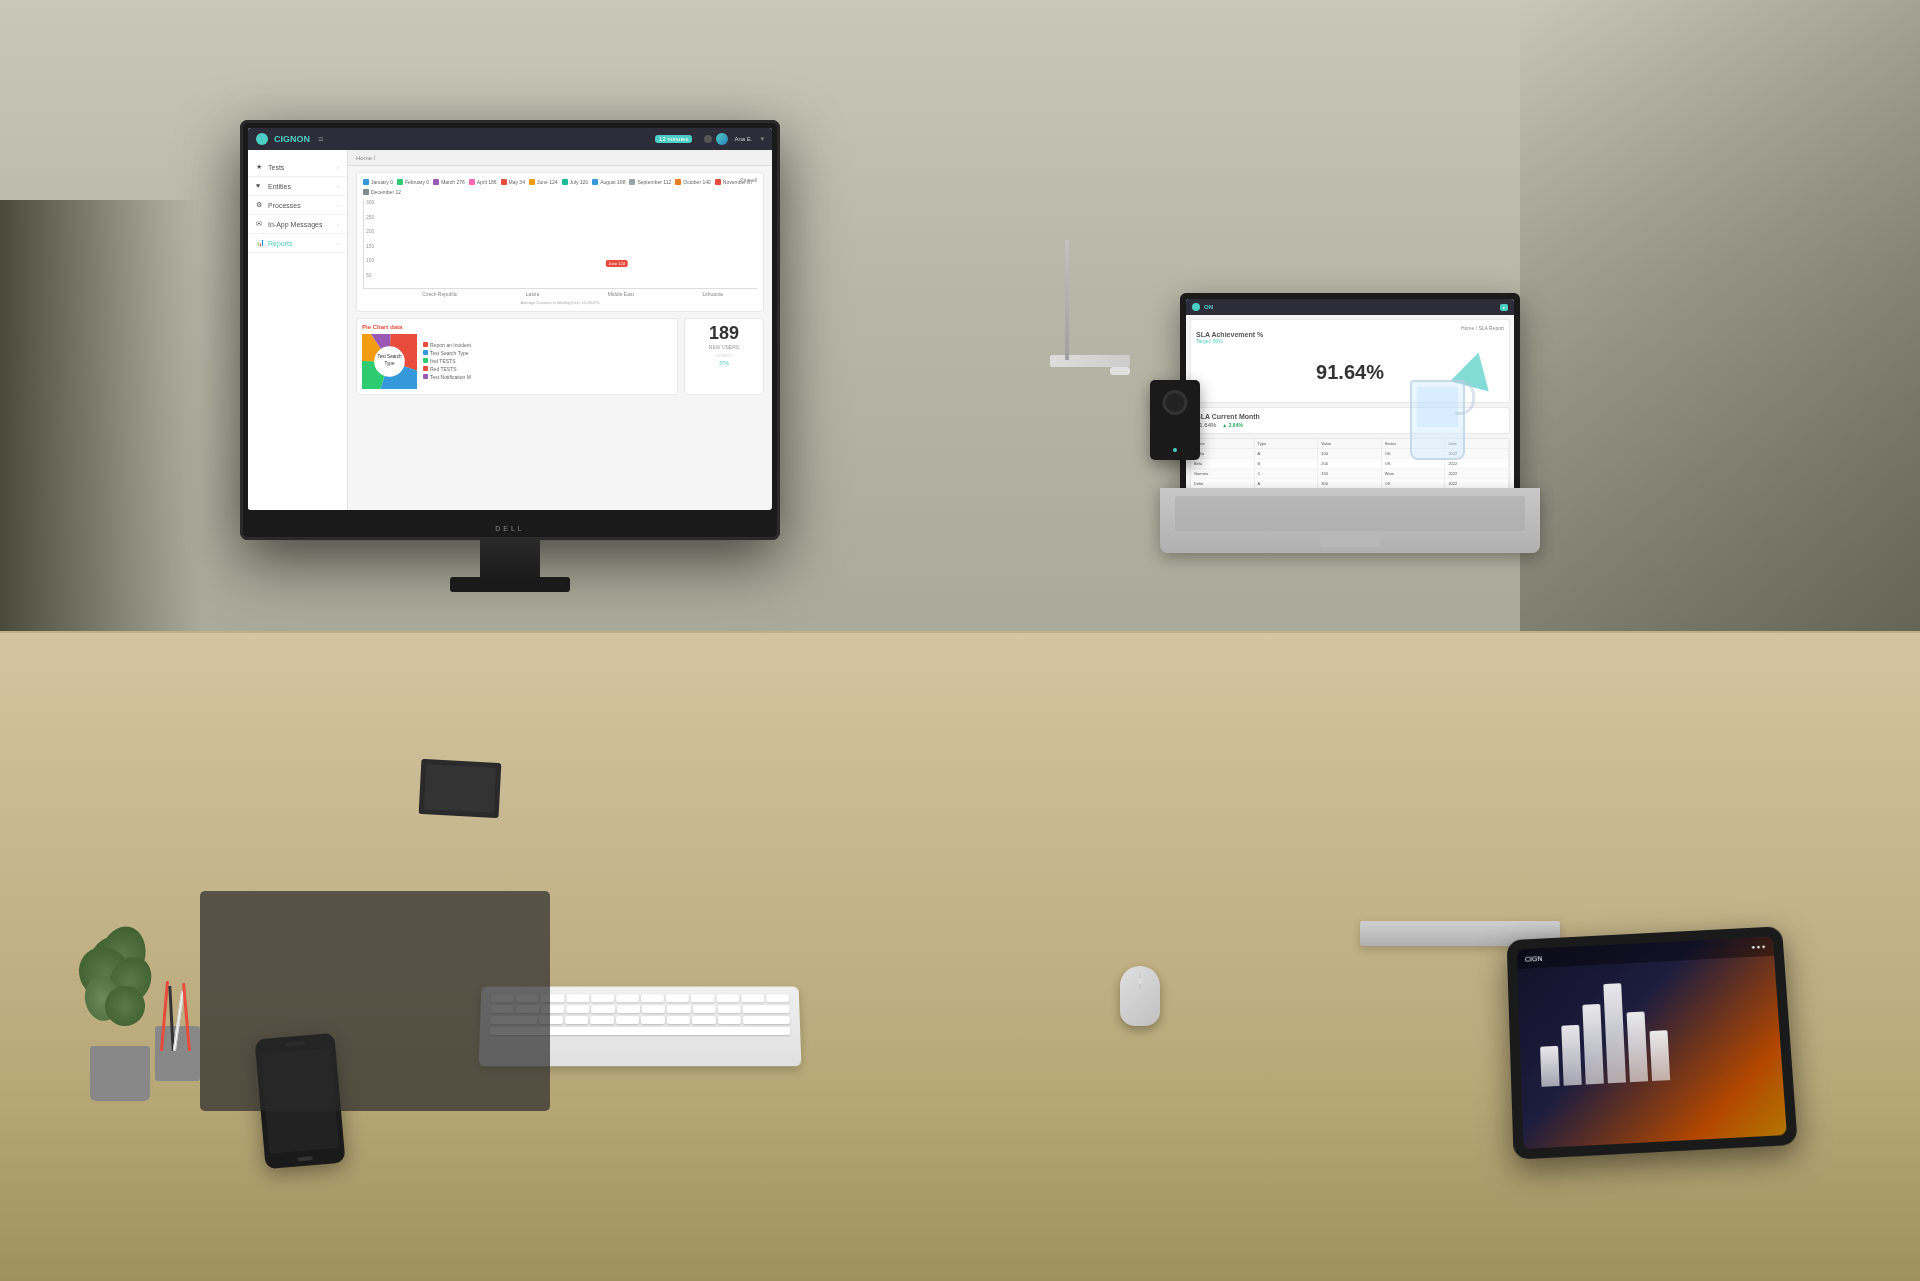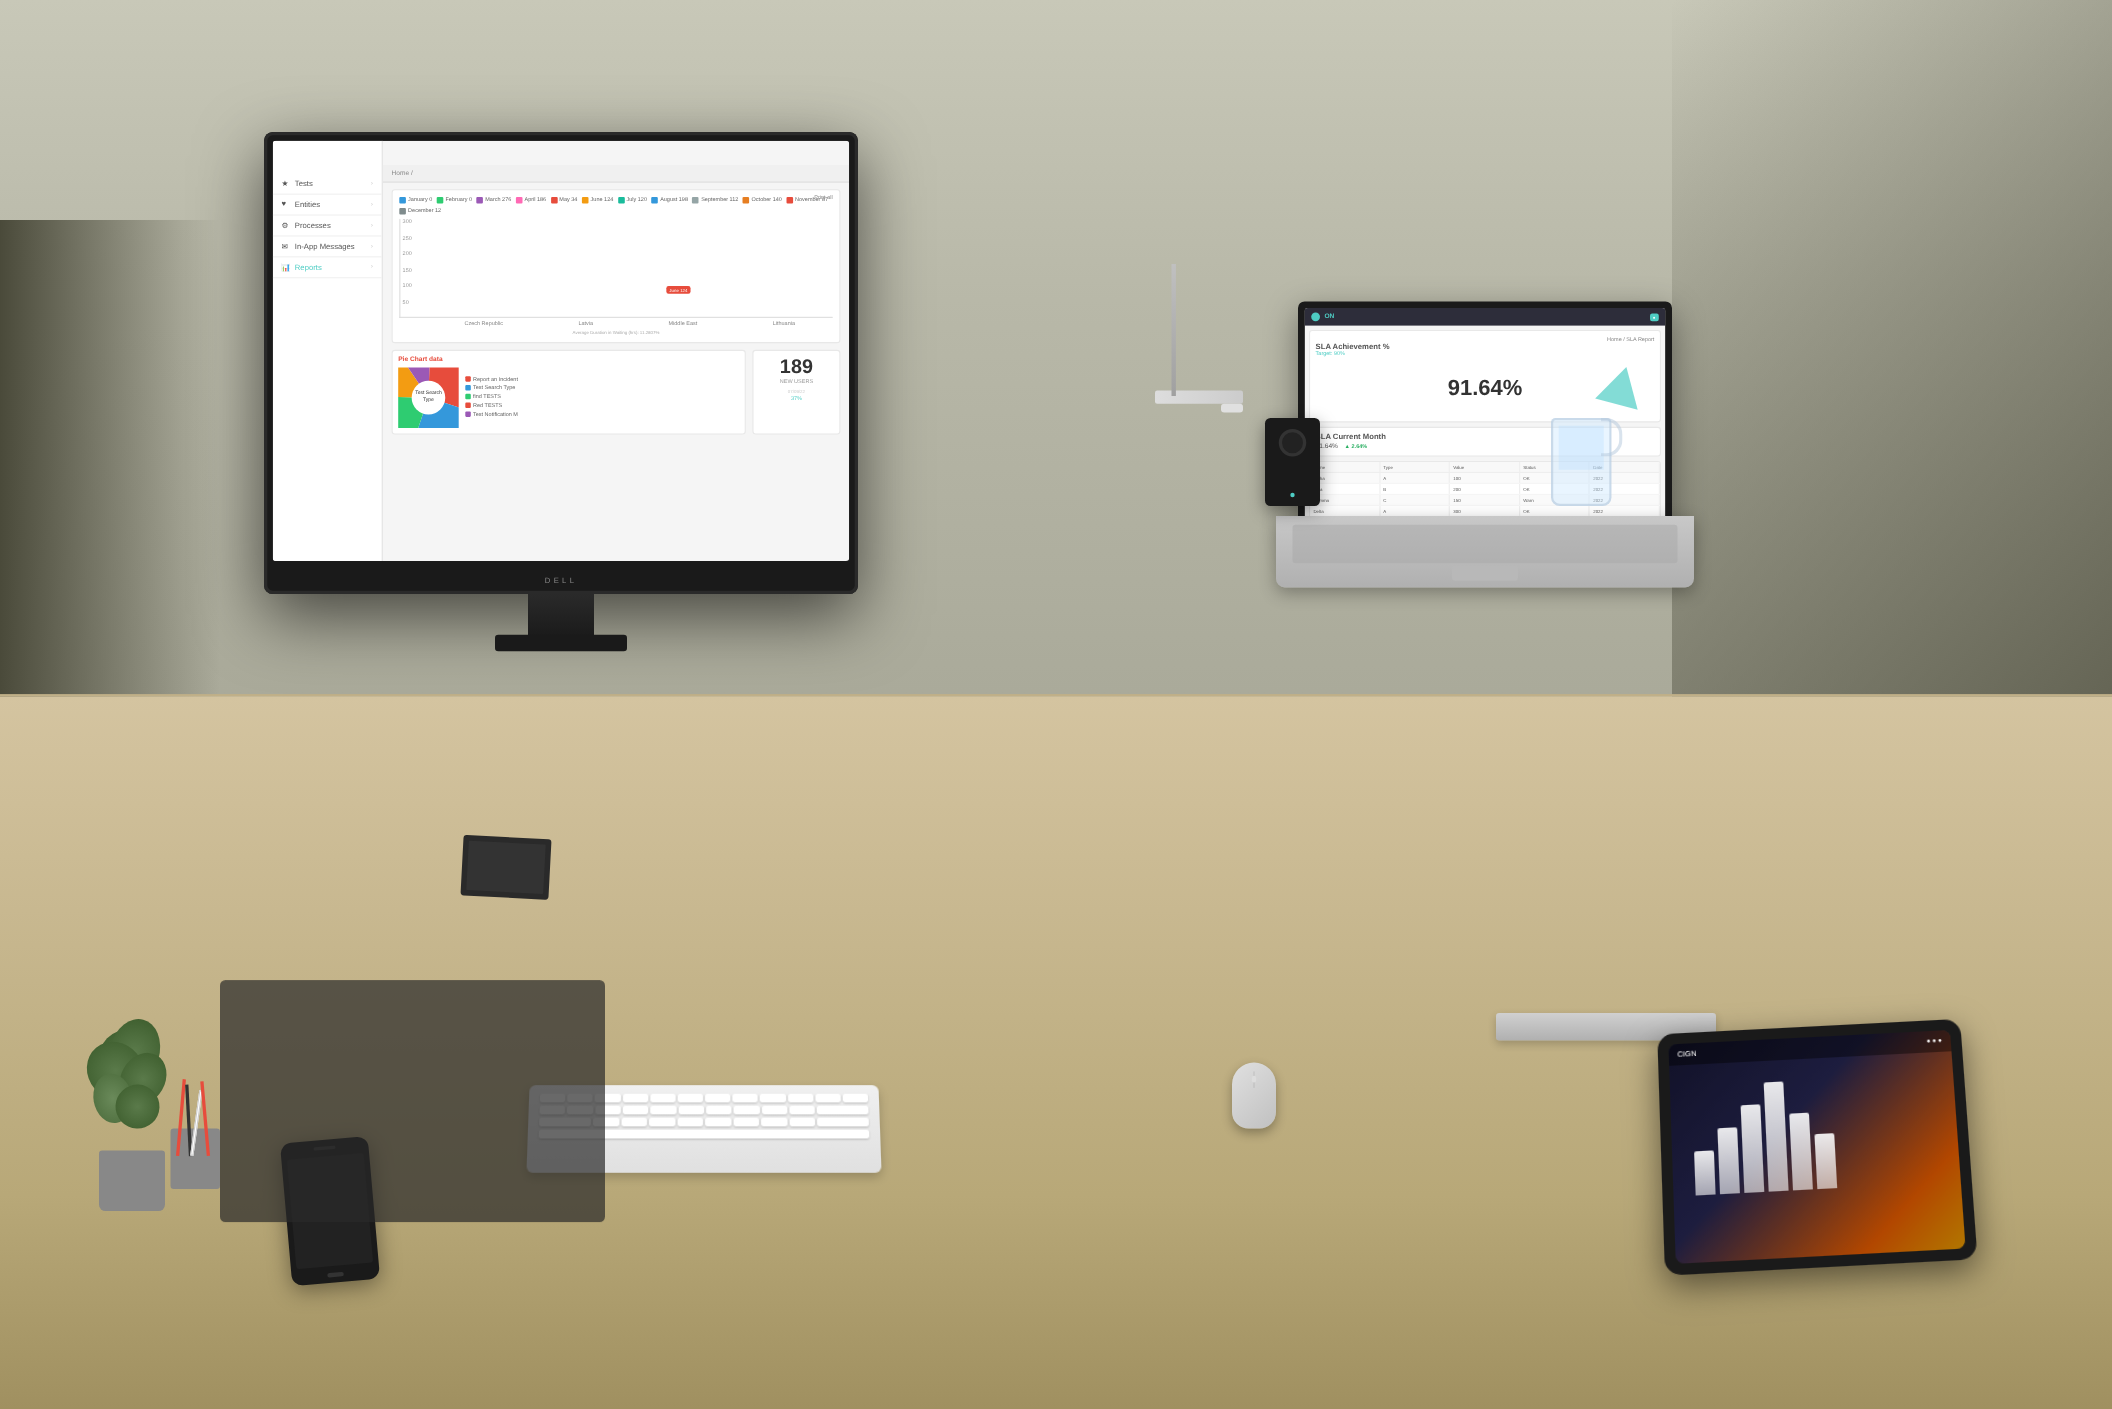--- a/index.html
+++ b/index.html
@@ -374,21 +374,21 @@
     .stats-label {
       font-size: 5px;
       color: #999;
       margin-top: 2px;
     }
 
     
     .laptop {
       position: absolute;
       right: 380px;
-      top: 274px;
+      top: 293px;
       width: 380px;
       height: 280px;
     }
 
     .laptop-screen-frame {
       position: absolute;
       top: 0;
       left: 20px;
       right: 20px;
       height: 220px;
@@ -793,20 +793,32 @@
 <div class="corner-right"></div>
 <div class="corner-left"></div>
 <div class="desk"></div>
 
 <div class="monitor">
   <div class="monitor-frame">
     <div class="monitor-screen">
 
       <div class="app-ui">
 
+        <div class="app-header">
+          <div class="logo-icon"></div>
+          <span class="app-logo">CIGNON</span>
+          <span style="color:#888;font-size:9px;margin-left:2px;">≡</span>
+          <div class="header-badge">12 minutes</div>
+          <div class="header-icons">
+            <div class="header-icon-dot"></div>
+            <div style="width:12px;height:12px;border-radius:50%;background:linear-gradient(135deg,#4ecdc4,#2980b9);display:flex;align-items:center;justify-content:center;"></div>
+          </div>
+          <span class="header-user">Ana E.</span>
+          <span style="color:#888;font-size:7px;margin-left:2px;">▾</span>
+        </div>
 
         <div class="app-sidebar">
           <div style="height:22px;"></div>
           <div class="sidebar-item">
             <span class="sidebar-item-icon">★</span>
             <span>Tests</span>
             <span style="margin-left:auto;color:#ccc;font-size:6px;">›</span>
           </div>
           <div class="sidebar-item">
             <span class="sidebar-item-icon">♥</span>

